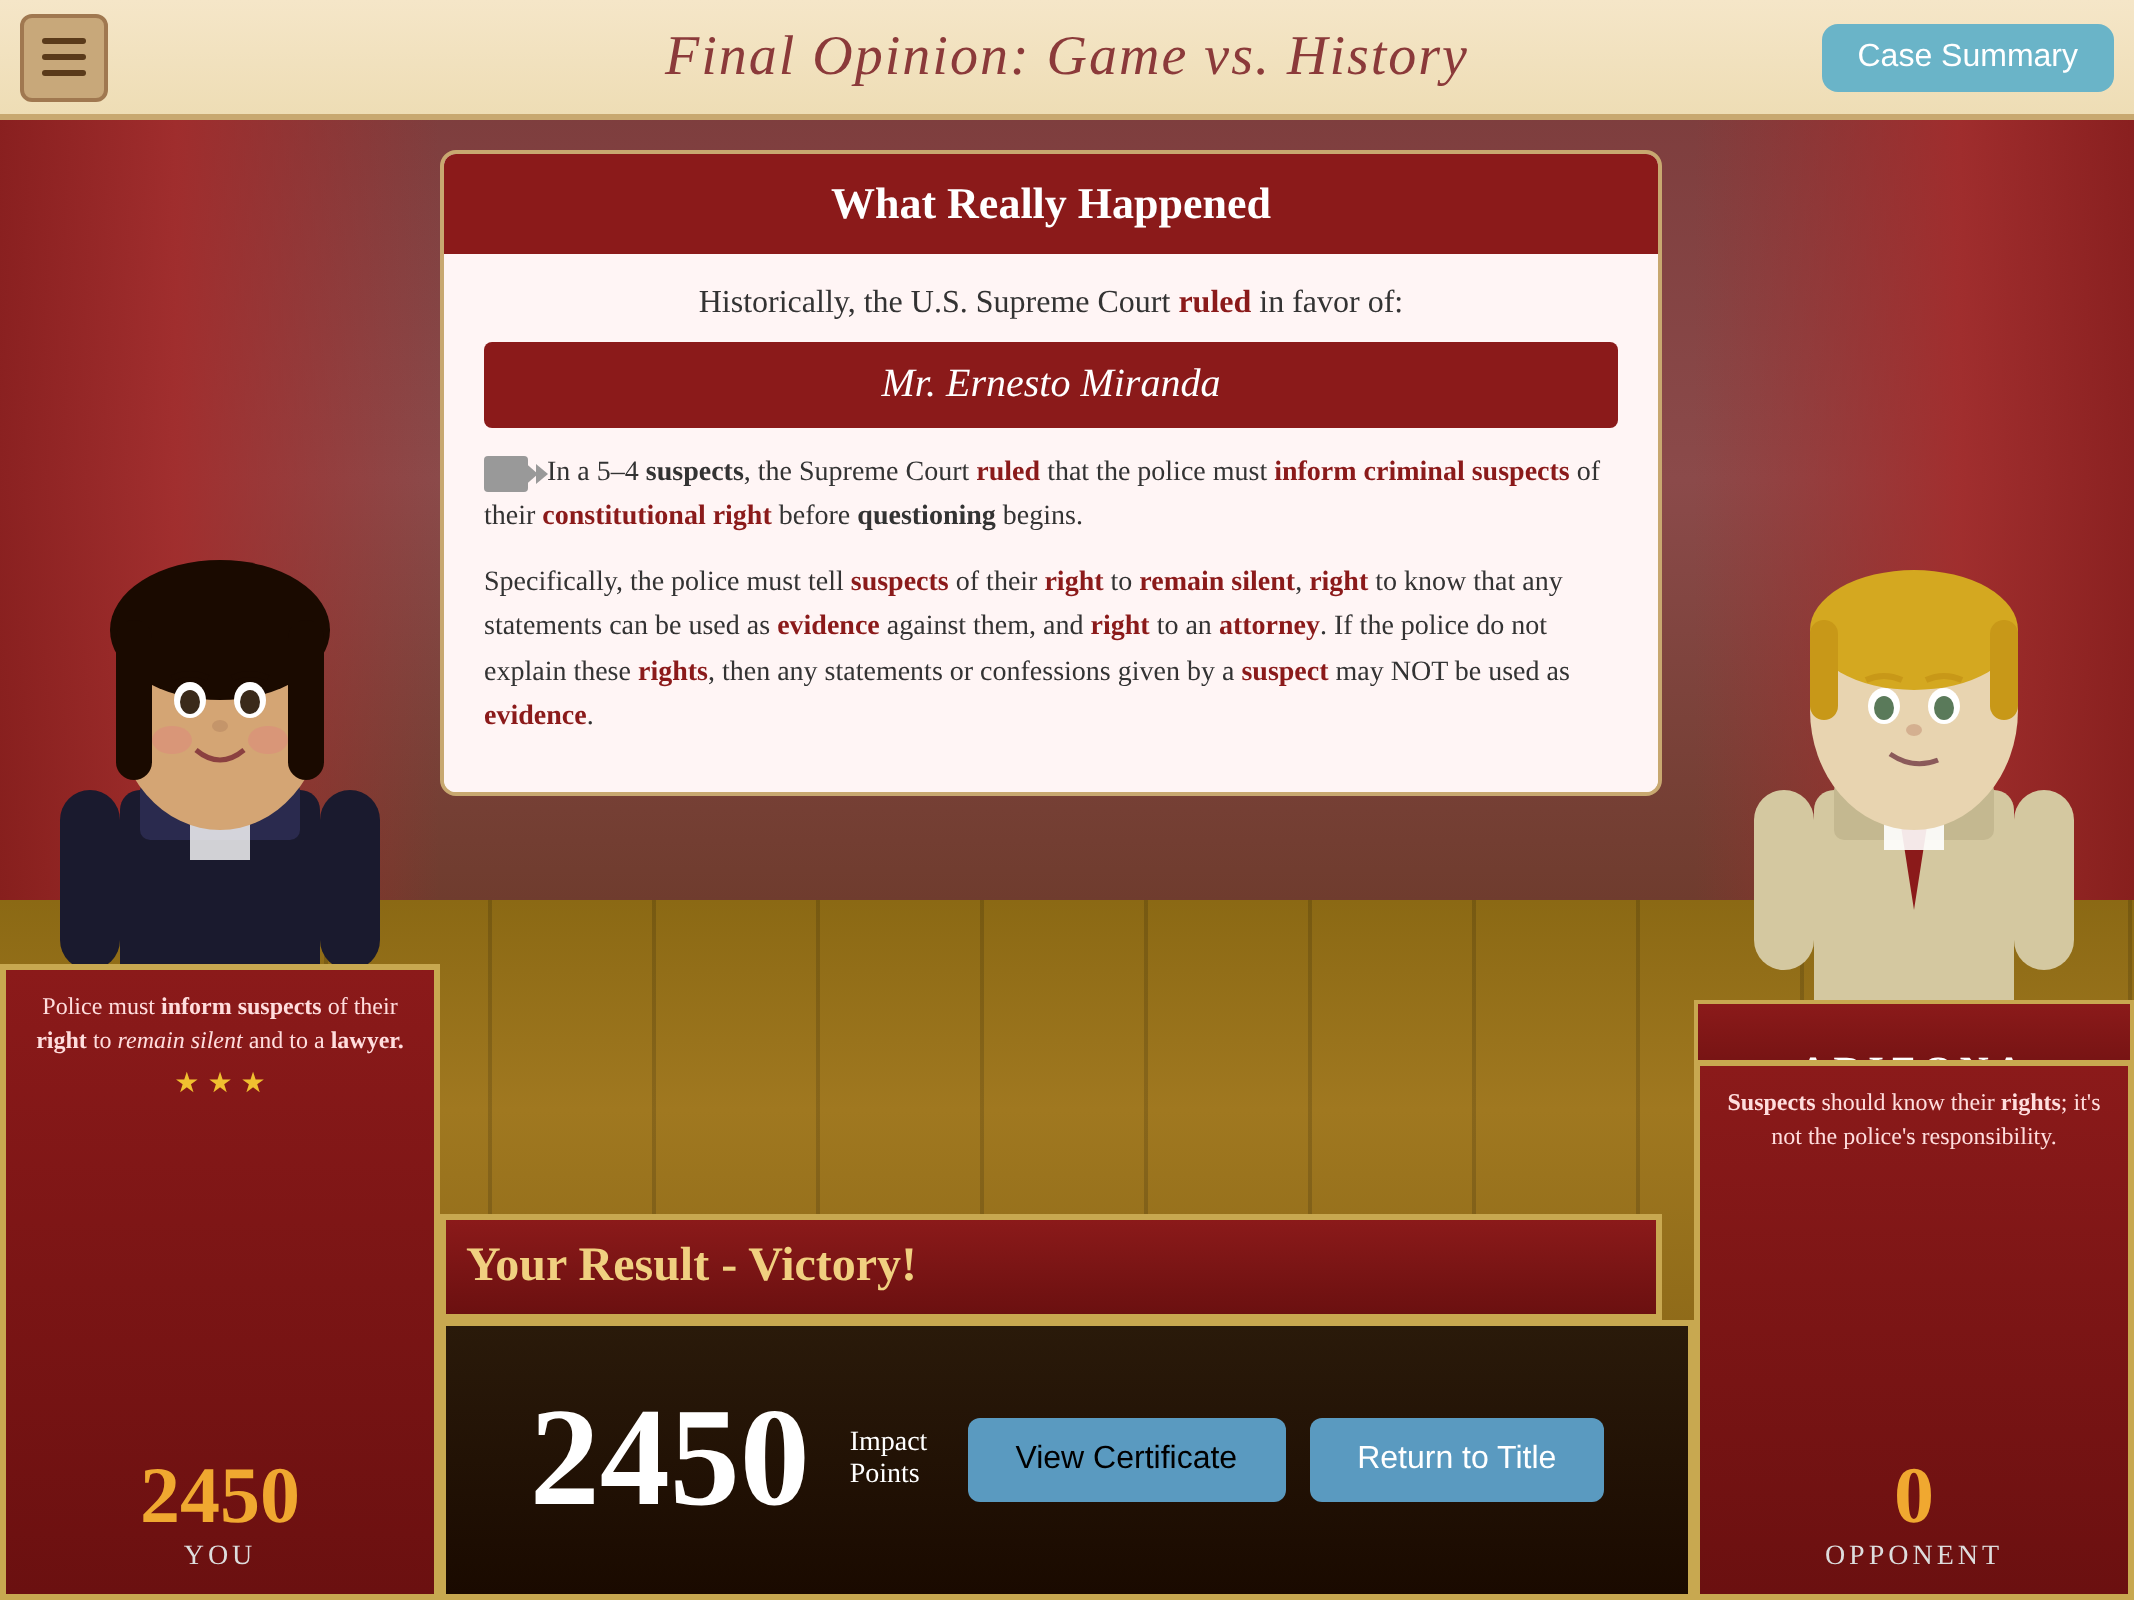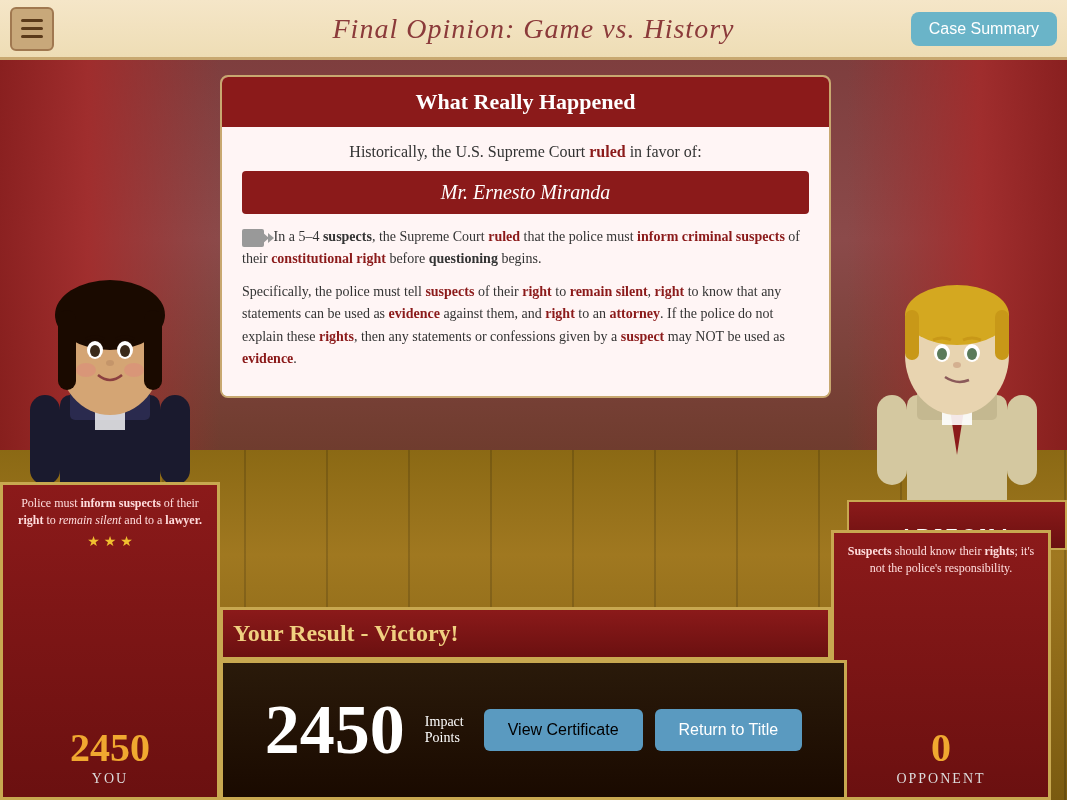--- a/index.html
+++ b/index.html
@@ -119,21 +119,21 @@
       background: linear-gradient(180deg, #8b1a1a 0%, #6b1010 100%);
       border: 3px solid #c8a850;
       z-index: 6;
       display: flex;
       flex-direction: column;
       align-items: center;
       padding: 10px;
     }
     .score-panel-right {
       position: absolute;
-      right: 16px; bottom: 0;
+      right: 0; bottom: 0;
       width: 220px; height: 270px;
       background: linear-gradient(180deg, #8b1a1a 0%, #6b1010 100%);
       border: 3px solid #c8a850;
       z-index: 6;
       display: flex;
       flex-direction: column;
       align-items: center;
       padding: 10px;
     }
     .score-description {

